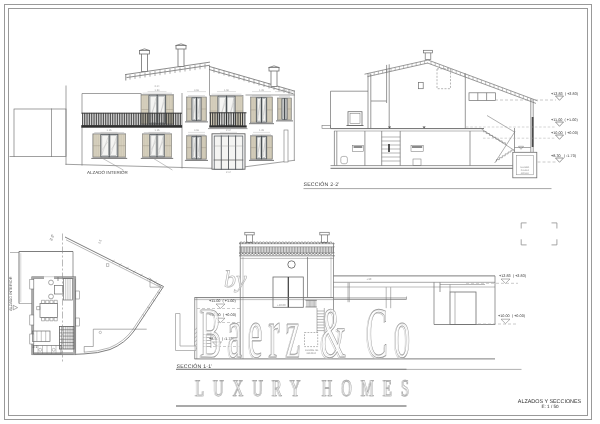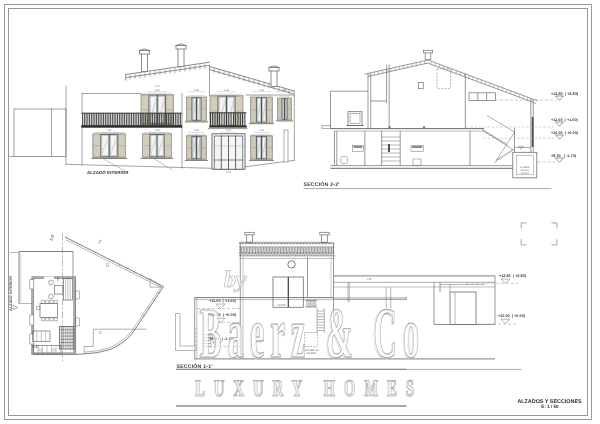--- a/index.html
+++ b/index.html
@@ -1,17 +1,17 @@
 <!DOCTYPE html>
 <html><head>
 <meta charset="utf-8">
 <style>
 html,body{margin:0;padding:0;background:#ffffff;}
 #page{position:relative;width:600px;height:424px;background:#fff;overflow:hidden;filter:brightness(1);
-font-family:"Liberation Sans",sans-serif;font-weight:bold;}
+font-family:"Liberation Sans",sans-serif;}
 svg text{font-family:"Liberation Sans",sans-serif;text-rendering:geometricPrecision;-webkit-font-smoothing:antialiased;}
 .ser{font-family:"Liberation Serif",serif;}
 </style>
 </head>
 <body>
 <div id="page">
 <svg width="600" height="424" viewBox="0 0 600 424" xmlns="http://www.w3.org/2000/svg">
 
 <rect x="0" y="0" width="600" height="424" fill="#ffffff"></rect>
 

